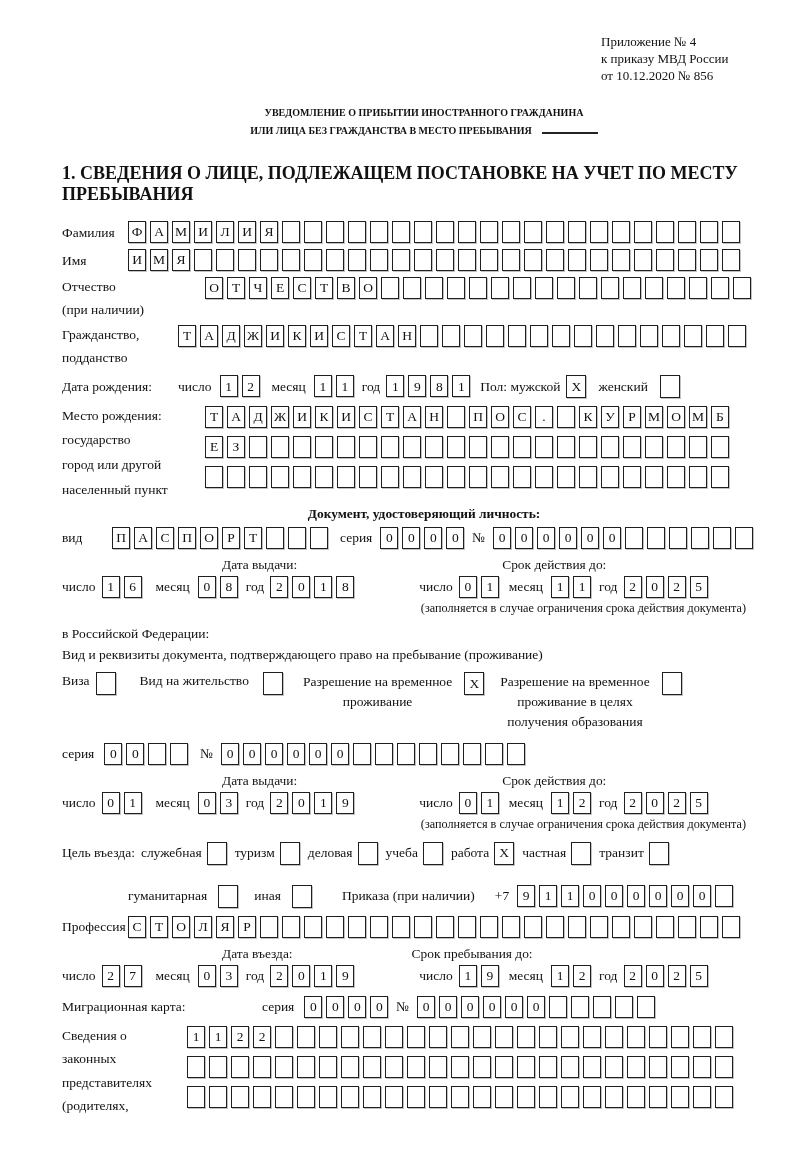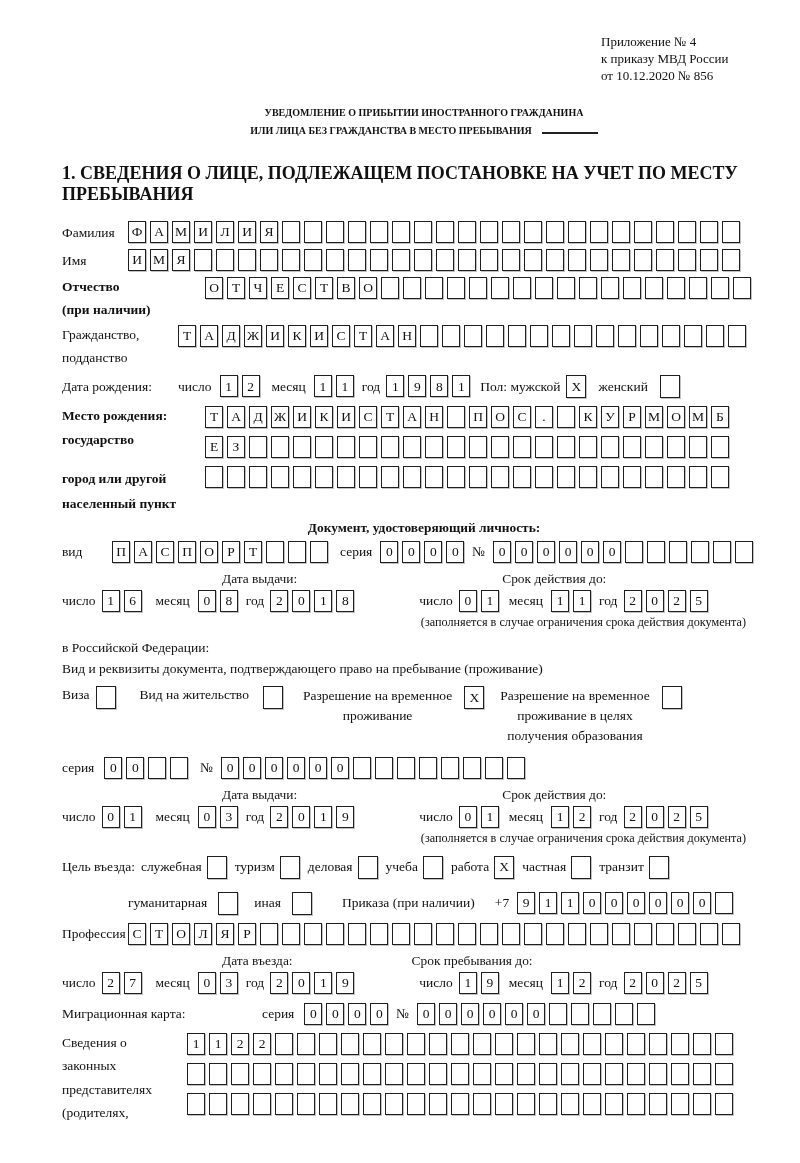--- a/index.html
+++ b/index.html
@@ -25,21 +25,21 @@
   .cells{display:flex;gap:4px;flex:none;}
   .cell{
     flex:none;width:16px;height:20px;border:1.6px solid #1f1f1f;
     display:flex;align-items:center;justify-content:center;
     font-size:13.5px;line-height:1;background:#fff;
     box-shadow:1px 1px 0 rgba(120,120,120,.45);
   }
   .cells.box .cell{width:18px;height:21px;}
   .stack{display:flex;flex-direction:column;gap:8px;}
   
-  .w66{width:66px;} .w100{width:102px;} .w116{width:116px;} .w143{width:143px;font-weight:bold;} .w125{width:125px;} .w150{width:150px;} .w50{width:50px;}
+  .w66{width:66px;} .w100{width:102px;} .w116{width:116px;} .w143{width:143px;} .w125{width:125px;} .w150{width:150px;} .w50{width:50px;}
   .ml6{margin-left:6px;} .ml8{margin-left:8px;} .ml10{margin-left:10px;} .ml12{margin-left:12px;} .ml14{margin-left:14px;} .ml16{margin-left:16px;} .ml20{margin-left:20px;} .ml24{margin-left:24px;} .ml30{margin-left:30px;} .ml50{margin-left:50px;} .ml65{margin-left:65px;}
   .doc-h{font-weight:bold;text-align:center;font-size:13.4px;margin-top:8px;}
   .grp-h{display:flex;font-size:13.4px;margin-top:8px;}
   .note-r{font-size:12.2px;text-align:right;margin-top:3px;padding-right:40px;}
   .para{font-size:13.5px;margin-top:8px;line-height:1.55;}
   .opt{display:flex;align-items:flex-start;}
   .opt .txt{text-align:center;line-height:1.5;}
   .pair{display:flex;align-items:center;gap:5px;}
 </style>
 </head>
@@ -226,21 +226,21 @@
     <span class="ml12">женский</span>
     <span class="cells box ml12">
         <span class="cell"></span>
       </span>
   </div>
 
   <div class="row" style="margin-top:8px;">
     <span class="lbl multi w143">
       <span style="display:block">Место рождения:</span>
       <span style="display:block;margin-top:7px;">государство</span>
-      <span style="display:block;margin-top:21px;">город или другой</span>
+      <span style="display:block;margin-top:7px;">город или другой</span>
       <span style="display:block;margin-top:7px;">населенный пункт</span>
     </span>
     <span class="stack">
       <span class="cells">
           <span class="cell">Т</span>
           <span class="cell">А</span>
           <span class="cell">Д</span>
           <span class="cell">Ж</span>
           <span class="cell">И</span>
           <span class="cell">К</span>
@@ -551,21 +551,21 @@
         </span>
     </span>
     <span class="pair ml8">
       <span>транзит</span>
       <span class="cells box">
           <span class="cell"></span>
         </span>
     </span>
   </div>
 
-  <div class="row vcenter" style="margin-top:13px;padding-left:66px;">
+  <div class="row vcenter" style="margin-top:20px;padding-left:66px;">
     <span class="pair">
       <span>гуманитарная</span>
       <span class="cells box ml6">
           <span class="cell"></span>
         </span>
     </span>
     <span class="pair ml16">
       <span>иная</span>
       <span class="cells box ml6">
           <span class="cell"></span>

